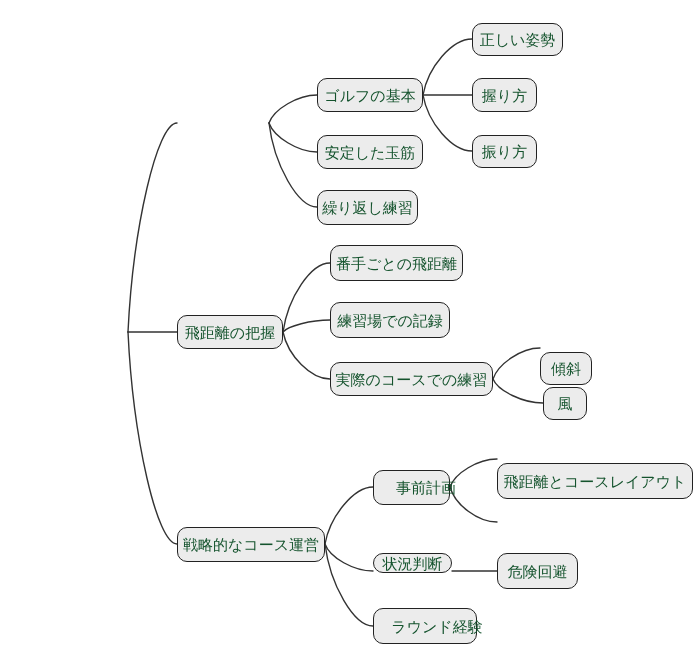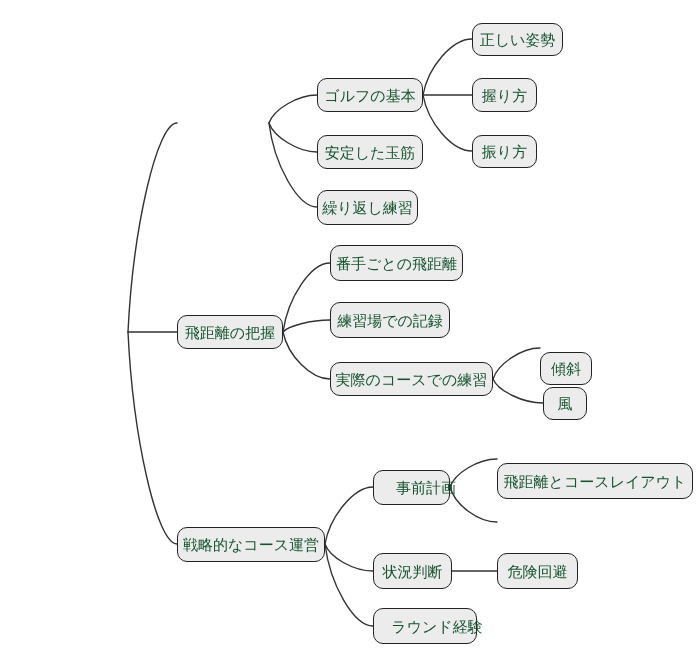--- a/index.html
+++ b/index.html
@@ -85,20 +85,20 @@
   <div class="node" style="left:472px; top:135px; width:65px; height:33px;">振り方</div>
 
   <div class="node" style="left:330px; top:245px; width:133px; height:36px;">番手ごとの飛距離</div>
   <div class="node" style="left:330px; top:302px; width:120px; height:36px;text-align:center;">練習場での記録</div>
   <div class="node" style="left:330px; top:362px; width:163px; height:34px;">実際のコースでの練習</div>
 
   <div class="node" style="left:540px; top:352px; width:52px; height:33px;">傾斜</div>
   <div class="node" style="left:543px; top:387px; width:44px; height:33px;">風</div>
 
   <div class="node" style="left:373px; top:470px; width:77px; height:35px;padding-left:29px;">事前計画</div>
-  <div class="node" style="left:373px; top:553px; width:79px; height:36px;">状況判断</div>
+  <div class="node" style="left:373px; top:553px; width:79px; height:20px;">状況判断</div>
   <div class="node" style="left:373px; top:608px; width:104px; height:36px;padding-left:24px;">ラウンド経験</div>
 
   <div class="node" style="left:497px; top:441px; width:196px; height:36px;margin-top:22px;">飛距離とコースレイアウト</div>
 
   <div class="node" style="left:497px; top:553px; width:81px; height:36px;">危険回避</div>
 
 </div>
 
 </body></html>

